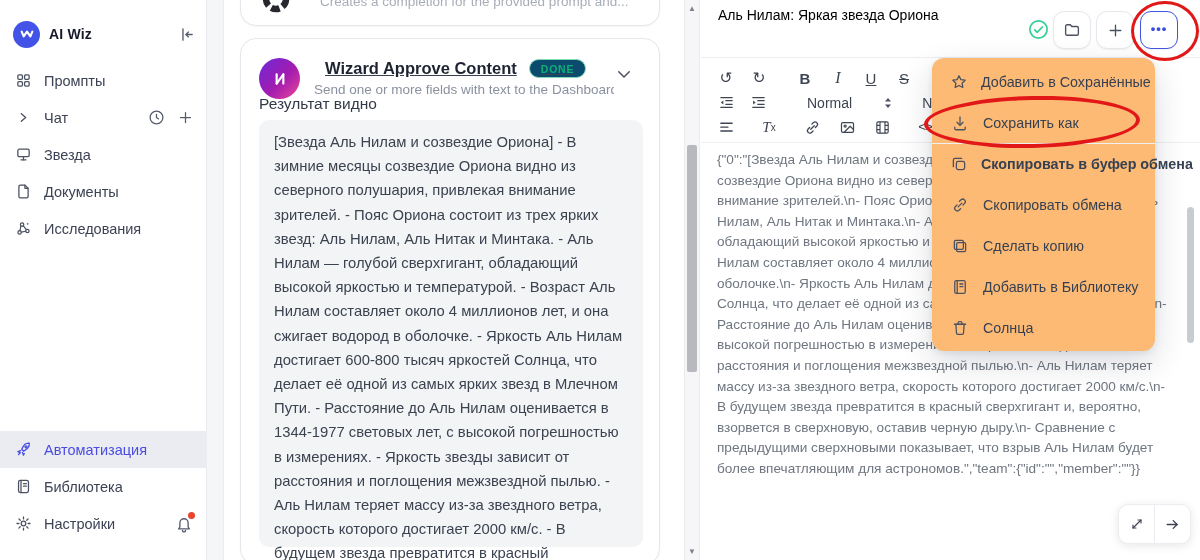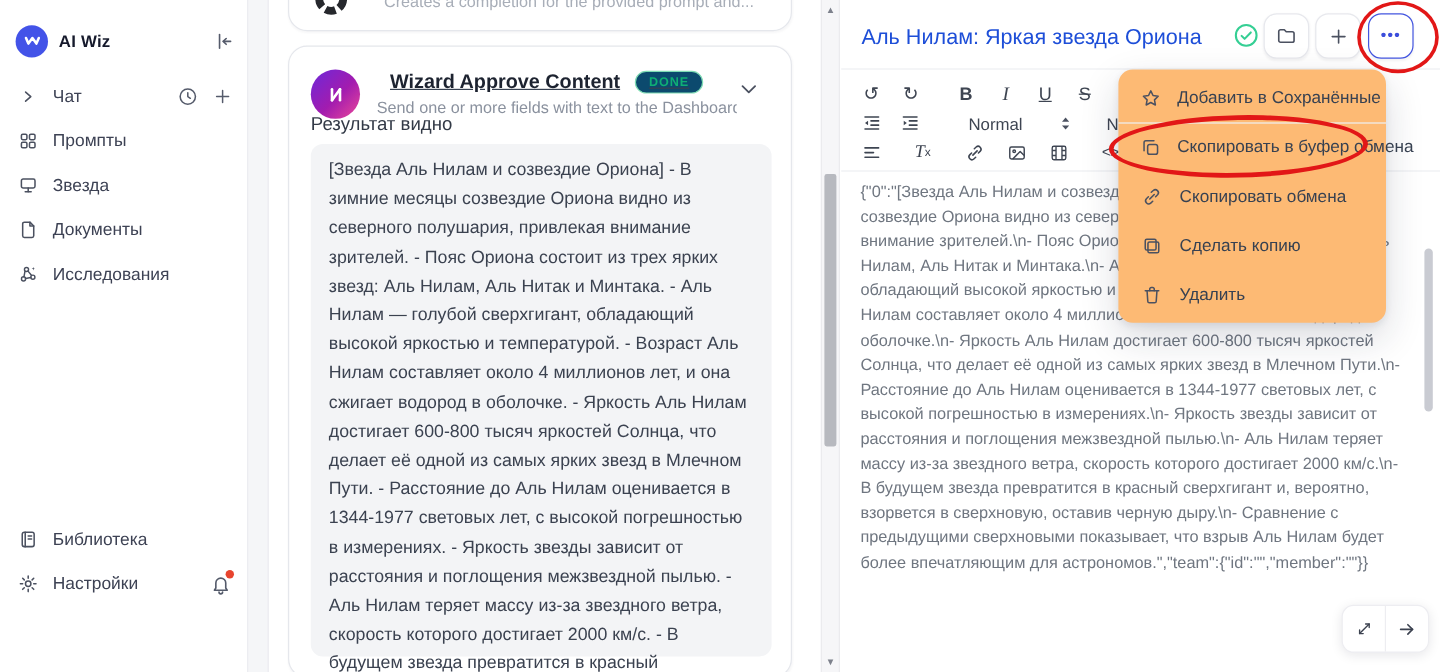--- a/index.html
+++ b/index.html
@@ -52,21 +52,21 @@
 
   
   .mid-scrollbar { position:absolute; left:684px; top:0; width:16px; height:560px; background:#f6f6f8;
     border-left:1px solid #ebebee; border-right:1px solid #ebebee; z-index:6; }
   .sb-arrow { position:absolute; left:0; width:14px; text-align:center; font-size:8px; color:#7d818c; }
   .sb-thumb { position:absolute; left:2px; top:145px; width:10px; height:227px; background:#b7b9bf; border-radius:2px; }
 
   
   .right-panel { position:absolute; left:701px; top:0; width:499px; height:560px; background:#fff; }
   .rp-header { position:absolute; left:0; top:0; width:499px; height:58px; border-bottom:1px solid #edeef2; }
-  .rp-title { position:absolute; left:17px; top:21px; font-size:18px; font-weight:500; color:#1d4ed8; }
+  .rp-title { position:absolute; left:17px; top:7px; font-size:14px; font-weight:500; color:#000000; }
   .rp-check { position:absolute; left:326px; top:18px; color:#35cf94; }
   .hbtn { position:absolute; top:11px; width:38px; height:38px; background:#fff; border:1px solid #e7e8ed;
     border-radius:11px; display:flex; align-items:center; justify-content:center; cursor:pointer;
     box-shadow:0 1px 2px rgba(16,24,40,.05); color:#4b5160; }
   .hbtn.more { border:1.5px solid #4355e0; color:#3b4ddb; }
   .dots { font-size:13px; letter-spacing:1px; font-weight:bold; margin-top:-4px; }
 
   .toolbar { position:absolute; left:0; top:60px; width:499px; height:83px; border-bottom:1px solid #edeff2;
     color:#3e4552; }
   .tb-row { position:absolute; left:16px; display:flex; align-items:center; }
@@ -89,21 +89,21 @@
 
   .rp-scrollthumb { position:absolute; left:486px; top:207px; width:7px; height:136px; background:#c9cbd2; border-radius:4px; z-index:36; }
 
   
   .menu { position:absolute; left:932px; top:58px; width:223px; background:#fdba74; border-radius:12px;
     box-shadow:0 12px 32px rgba(25,30,55,.16), 0 2px 6px rgba(25,30,55,.08); padding:3px 0; z-index:30; }
   .menu-item { height:41px; display:flex; align-items:center; padding:0 16px 0 18px; font-size:14.3px;
     color:#374151; cursor:pointer; }
   .menu-item .mic { width:20px; display:flex; justify-content:center; color:#4b5160; }
   .menu-item .mlabel { margin-left:13px; white-space:nowrap; }
-  .menu-item.with-divider { border-top:1px solid #eef0f3; }
+  .menu-item.with-divider { border-top:1px solid #eef0f3;font-weight:bold; }
 
   
   .red-ellipse { position:absolute; border:3px solid #e21717; border-radius:50%; z-index:40; pointer-events:none; }
   .re-more { left:1131px; top:1px; width:68px; height:60px; }
   .re-save { left:924px; top:96px; width:216px; height:52px; border-width:4px; transform:rotate(-1.2deg); }
 
   
   .br-group { position:absolute; left:1118px; top:504px; width:73px; height:40px; background:#fff;
     border:1px solid #ededf1; border-radius:10px; box-shadow:0 2px 10px rgba(16,24,40,.10);
     display:flex; z-index:20; }
@@ -124,20 +124,31 @@
     <div class="collapse-btn">
       <svg width="17" height="17" viewBox="0 0 24 24" fill="none" stroke="currentColor" stroke-width="1.9" stroke-linecap="round" stroke-linejoin="round">
           <path d="M7 4v16"></path>
           <path d="M20 12H11.5"></path>
           <path d="M14.8 8.6L11.3 12l3.5 3.4"></path>
         </svg>
     </div>
   </div>
 
   <nav class="nav">
+    <div class="nav-item">
+      <span class="ic">
+        <svg width="17" height="17" viewBox="0 0 24 24" fill="none" stroke="currentColor" stroke-width="1.8" stroke-linejoin="round">
+            <rect x="4" y="4" width="6.5" height="6.5" rx="1.6"></rect>
+            <rect x="13.5" y="4" width="6.5" height="6.5" rx="1.6"></rect>
+            <rect x="4" y="13.5" width="6.5" height="6.5" rx="1.6"></rect>
+            <rect x="13.5" y="13.5" width="6.5" height="6.5" rx="1.6"></rect>
+          </svg>
+      </span>
+      <span class="lbl">Промпты</span>
+    </div>
     <div class="nav-item">
       <span class="ic">
         <svg width="13" height="13" viewBox="0 0 24 24" fill="none" stroke="currentColor" stroke-width="2.4" stroke-linecap="round" stroke-linejoin="round">
             <path d="M8 5l8 7-8 7"></path>
           </svg>
       </span>
       <span class="lbl">Чат</span>
       <span class="right-ics">
         <span>
           <svg width="17" height="17" viewBox="0 0 24 24" fill="none" stroke="currentColor" stroke-width="1.8" stroke-linecap="round" stroke-linejoin="round">
@@ -147,31 +158,20 @@
         </span>
         <span>
           <svg width="15" height="15" viewBox="0 0 24 24" fill="none" stroke="currentColor" stroke-width="2" stroke-linecap="round">
               <path d="M12 4v16M4 12h16"></path>
             </svg>
         </span>
       </span>
     </div>
     <div class="nav-item">
       <span class="ic">
-        <svg width="17" height="17" viewBox="0 0 24 24" fill="none" stroke="currentColor" stroke-width="1.8" stroke-linejoin="round">
-            <rect x="4" y="4" width="6.5" height="6.5" rx="1.6"></rect>
-            <rect x="13.5" y="4" width="6.5" height="6.5" rx="1.6"></rect>
-            <rect x="4" y="13.5" width="6.5" height="6.5" rx="1.6"></rect>
-            <rect x="13.5" y="13.5" width="6.5" height="6.5" rx="1.6"></rect>
-          </svg>
-      </span>
-      <span class="lbl">Промпты</span>
-    </div>
-    <div class="nav-item">
-      <span class="ic">
         <svg width="17" height="17" viewBox="0 0 24 24" fill="none" stroke="currentColor" stroke-width="1.8" stroke-linecap="round" stroke-linejoin="round">
             <rect x="4" y="4.5" width="16" height="10.5" rx="2"></rect>
             <path d="M12 15v4.5"></path>
             <path d="M8.5 19.5h7"></path>
           </svg>
       </span>
       <span class="lbl">Звезда</span>
     </div>
     <div class="nav-item">
       <span class="ic">
@@ -190,20 +190,31 @@
             <circle cx="10" cy="6.5" r="2.4"></circle>
             <path d="M8.2 8.7L7 15.2M11.8 8.4l4.2 5.2M8.9 17.1l6.2-1.2"></path>
             <path d="M18 3.5l.5 1.5L20 5.5l-1.5.5L18 7.5 17.5 6 16 5.5l1.5-.5z" fill="currentColor" stroke="none"></path>
           </svg>
       </span>
       <span class="lbl">Исследования</span>
     </div>
   </nav>
 
   <div class="nav-bottom">
+    <div class="nav-item active">
+      <span class="ic">
+        <svg width="17" height="17" viewBox="0 0 24 24" fill="none" stroke="currentColor" stroke-width="1.8" stroke-linecap="round" stroke-linejoin="round">
+            <path d="M13.5 5c2.4-2 5.3-2.1 6.7-2 .2 1.4 0 4.3-2 6.7-1.8 2.2-4.4 3.8-6.2 4.5l-2.5-2.5c.7-1.8 2.3-4.5 4-6.7z"></path>
+            <circle cx="15.6" cy="8.4" r="1.4"></circle>
+            <path d="M8 13.5l-4 1.5 2.5 1M10.5 16l1.5 4 1-2.5"></path>
+            <path d="M7.5 16.5l-2.5 2.5"></path>
+          </svg>
+      </span>
+      <span class="lbl">Автоматизация</span>
+    </div>
     <div class="nav-item">
       <span class="ic">
         <svg width="17" height="17" viewBox="0 0 24 24" fill="none" stroke="currentColor" stroke-width="1.8" stroke-linecap="round" stroke-linejoin="round">
             <rect x="5" y="3.5" width="14" height="17" rx="2.5"></rect>
             <path d="M8.5 3.5v17"></path>
             <path d="M12 8h4M12 11.5h4"></path>
           </svg>
       </span>
       <span class="lbl">Библиотека</span>
     </div>
@@ -365,20 +376,30 @@
 
 <div class="menu">
   <div class="menu-item">
     <span class="mic">
       <svg width="18" height="18" viewBox="0 0 24 24" fill="none" stroke="currentColor" stroke-width="1.7" stroke-linejoin="round">
           <path d="M12 3.6l2.5 5.2 5.7.8-4.1 4 1 5.7-5.1-2.7-5.1 2.7 1-5.7-4.1-4 5.7-.8z"></path>
         </svg>
     </span>
     <span class="mlabel">Добавить в Сохранённые</span>
   </div>
+  <div class="menu-item">
+    <span class="mic">
+      <svg width="18" height="18" viewBox="0 0 24 24" fill="none" stroke="currentColor" stroke-width="1.7" stroke-linecap="round" stroke-linejoin="round">
+          <path d="M12 4v10.5"></path>
+          <path d="M8 11l4 4 4-4"></path>
+          <path d="M5 17.5v1.8a1.7 1.7 0 0 0 1.7 1.7h10.6a1.7 1.7 0 0 0 1.7-1.7v-1.8"></path>
+        </svg>
+    </span>
+    <span class="mlabel">Сохранить как</span>
+  </div>
   <div class="menu-item with-divider">
     <span class="mic">
       <svg width="18" height="18" viewBox="0 0 24 24" fill="none" stroke="currentColor" stroke-width="1.7" stroke-linecap="round" stroke-linejoin="round">
           <rect x="8.5" y="8.5" width="11" height="11" rx="2.4"></rect>
           <path d="M4.5 15.5V6.5a2 2 0 0 1 2-2h9"></path>
         </svg>
     </span>
     <span class="mlabel">Скопировать в буфер обмена</span>
   </div>
   <div class="menu-item">
@@ -396,26 +417,36 @@
       <svg width="18" height="18" viewBox="0 0 24 24" fill="none" stroke="currentColor" stroke-width="1.7" stroke-linejoin="round">
           <rect x="7.5" y="7.5" width="12" height="12" rx="1.8"></rect>
           <rect x="4.5" y="4.5" width="12" height="12" rx="1.8"></rect>
         </svg>
     </span>
     <span class="mlabel">Сделать копию</span>
   </div>
   <div class="menu-item">
     <span class="mic">
       <svg width="18" height="18" viewBox="0 0 24 24" fill="none" stroke="currentColor" stroke-width="1.7" stroke-linecap="round" stroke-linejoin="round">
+          <rect x="5" y="3.5" width="14" height="17" rx="2.2"></rect>
+          <path d="M8.3 3.5v17"></path>
+          <path d="M11.8 8h4M11.8 11.5h4"></path>
+        </svg>
+    </span>
+    <span class="mlabel">Добавить в Библиотеку</span>
+  </div>
+  <div class="menu-item">
+    <span class="mic">
+      <svg width="18" height="18" viewBox="0 0 24 24" fill="none" stroke="currentColor" stroke-width="1.7" stroke-linecap="round" stroke-linejoin="round">
           <path d="M4.5 7h15"></path>
           <path d="M9.5 7V5.2A1.7 1.7 0 0 1 11.2 3.5h1.6a1.7 1.7 0 0 1 1.7 1.7V7"></path>
           <path d="M6.5 7l.8 11.6a1.9 1.9 0 0 0 1.9 1.9h5.6a1.9 1.9 0 0 0 1.9-1.9L17.5 7"></path>
         </svg>
     </span>
-    <span class="mlabel">Удалить</span>
+    <span class="mlabel">Солнца</span>
   </div>
 </div>
 
 <div class="red-ellipse re-more"></div>
 <div class="red-ellipse re-save"></div>
 
 <div class="br-group">
   <div class="br-btn">
     <svg width="16" height="16" viewBox="0 0 24 24" fill="none" stroke="currentColor" stroke-width="1.7" stroke-linecap="round" stroke-linejoin="round">
         <path d="M6 18L18 6"></path>

